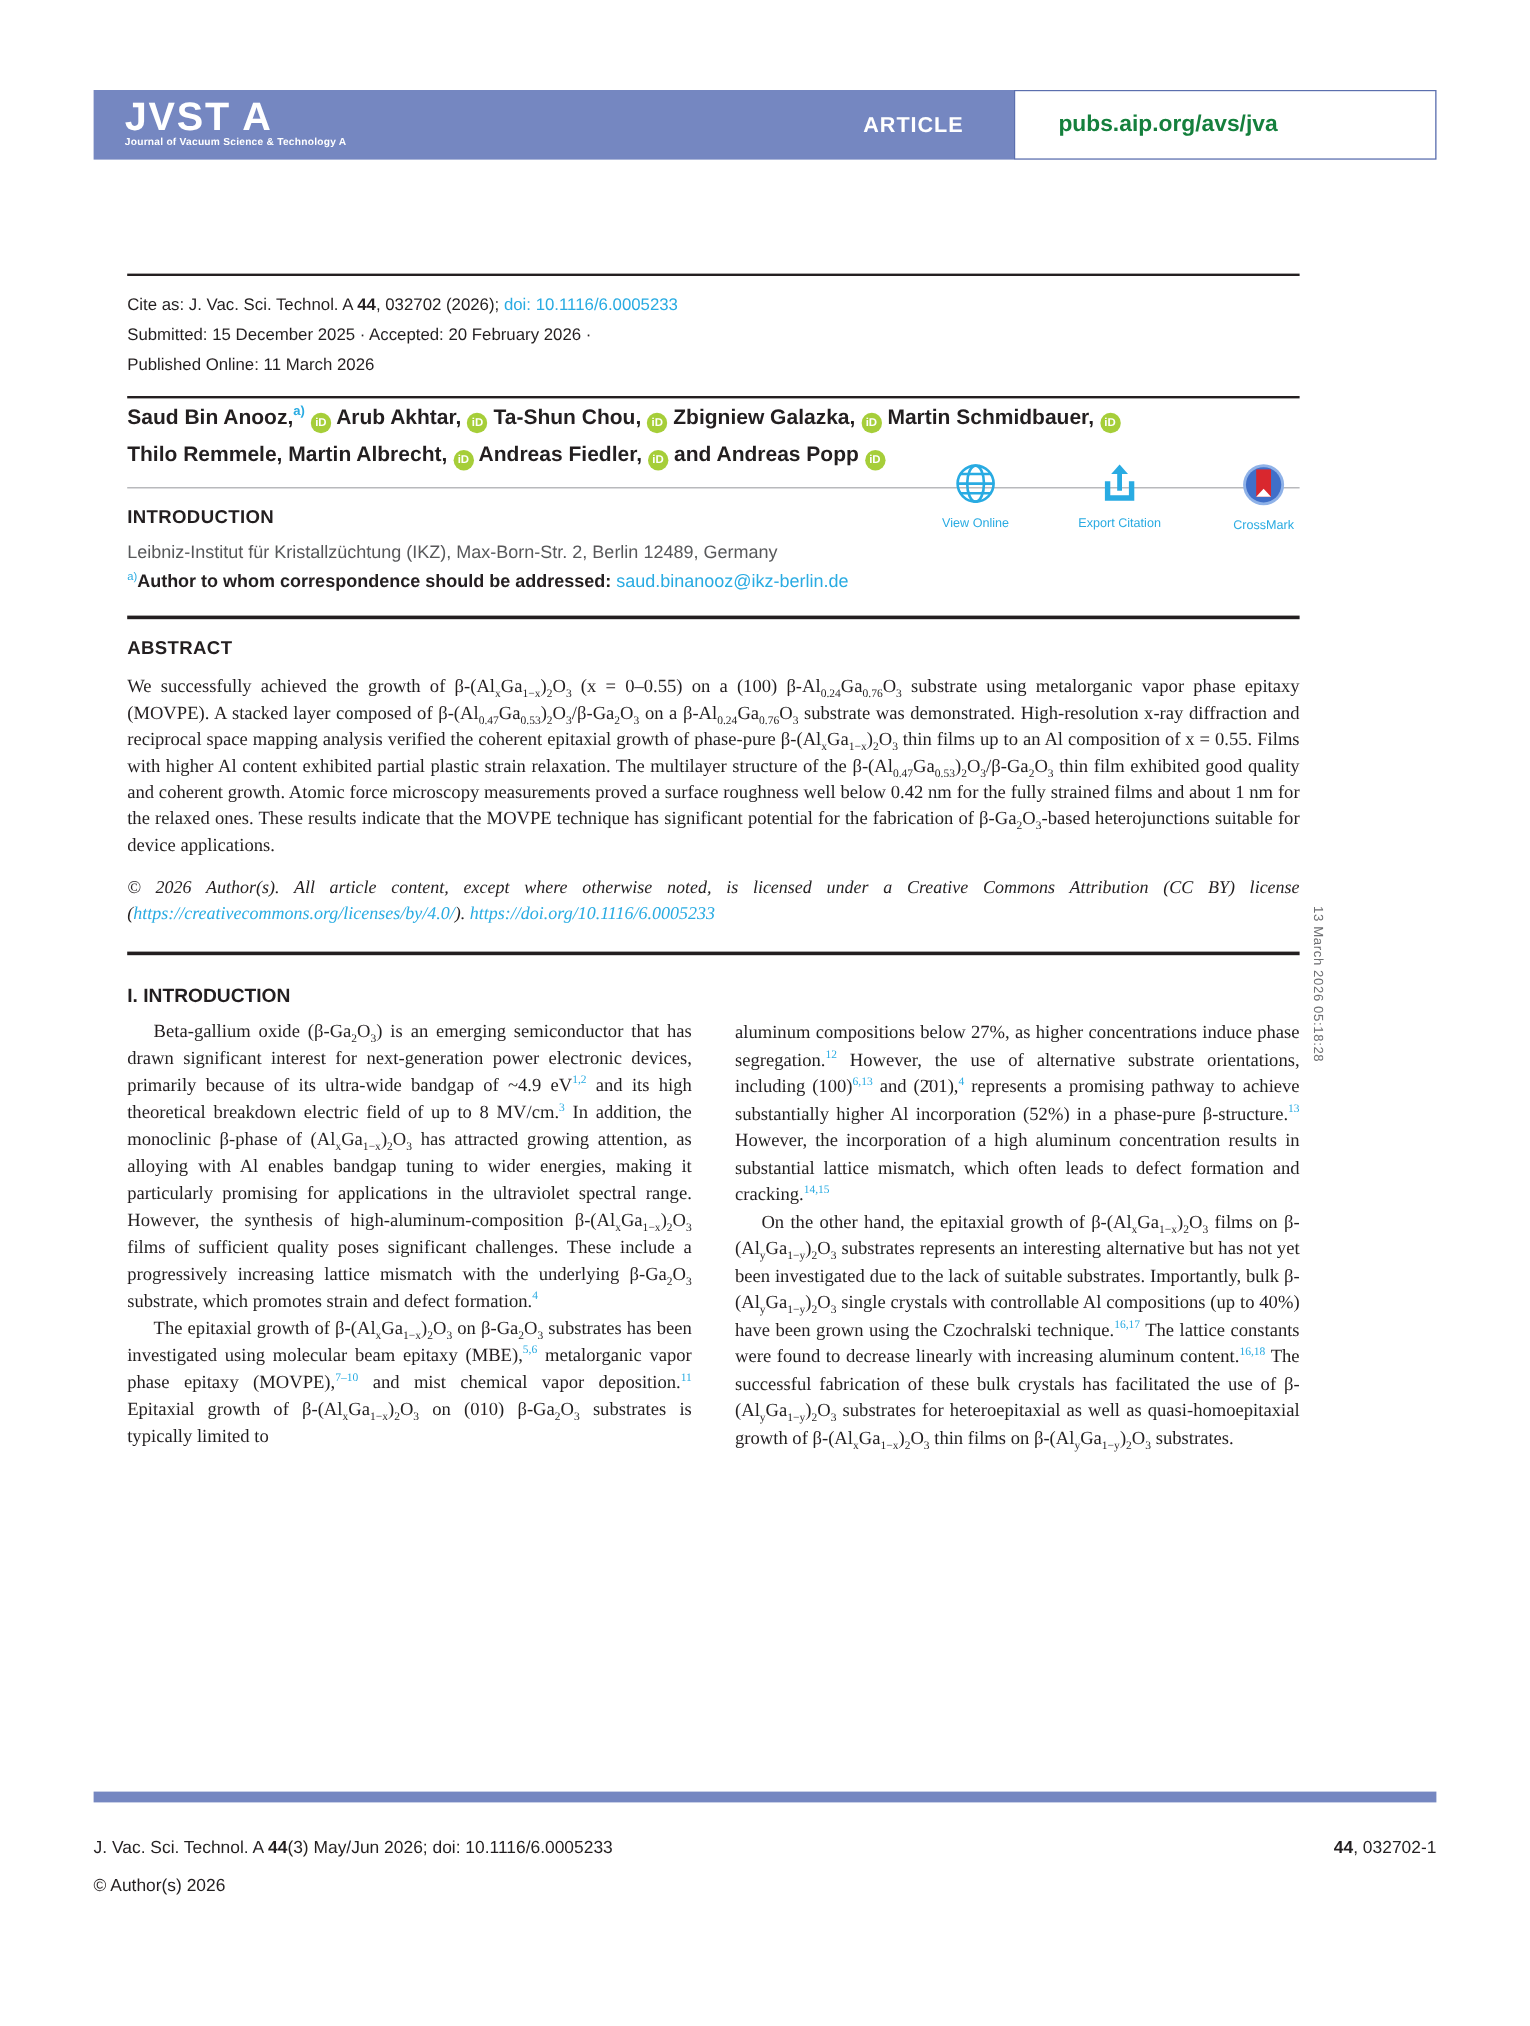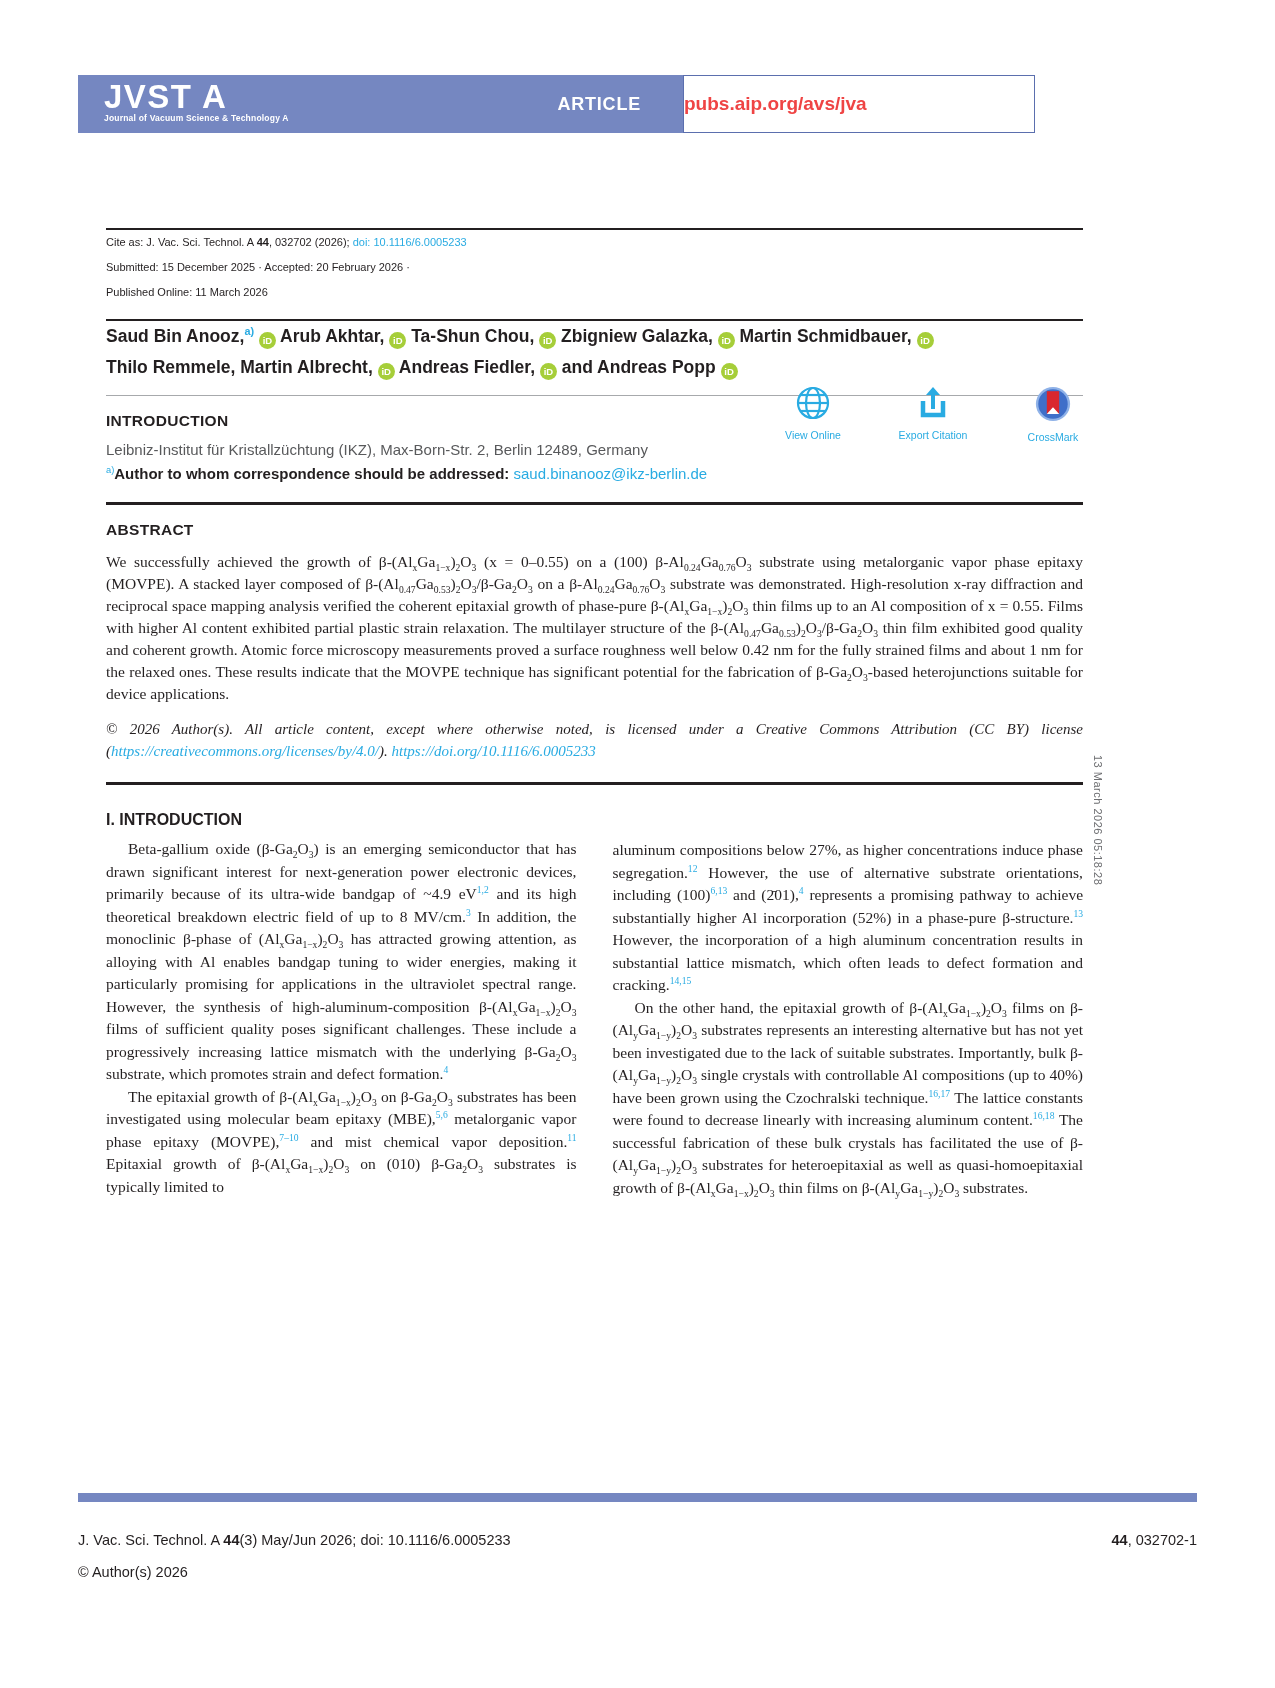--- a/index.html
+++ b/index.html
@@ -3,39 +3,39 @@
 <meta charset="utf-8">
 <style>
   html,body{margin:0;padding:0;background:#ffffff;}
   body{width:1275px;height:1688px;position:relative;font-family:"Liberation Sans",sans-serif;color:#231f20;overflow:hidden;}
   .c{color:#29abe2;text-decoration:none;}
   a.c{cursor:pointer;}
   sup{font-size:62%;line-height:0;}
   sub{font-size:62%;line-height:0;}
 
   
-  .band{position:absolute;left:78px;top:75px;width:957px;height:58px;background:#7587c1;display:flex;align-items:stretch;}
+  .band{position:absolute;left:78px;top:75px;width:1119px;height:58px;background:#7587c1;display:flex;align-items:stretch;}
   .logo-wrap{padding:7px 0 0 26px;color:#fff;}
   .logo{font-size:33px;font-weight:800;letter-spacing:1.5px;line-height:30px;}
   .logo-sub{font-size:8.5px;font-weight:600;letter-spacing:0.2px;margin-top:1px;}
   .band-spacer{flex:1;}
   .article-label{align-self:center;color:#ffffff;font-size:18px;font-weight:600;letter-spacing:0.8px;margin-right:42px;}
-  .url-box{width:352px;background:#ffffff;border:1px solid #5b6fae;box-sizing:border-box;display:flex;align-items:center;color:#ef4444;font-size:19px;font-weight:600;}
+  .url-box{width:352px;background:#ffffff;border:1px solid #5b6fae;box-sizing:border-box;display:flex;align-items:center;padding-left:36px;color:#15803d;font-size:19px;font-weight:600;}
 
   
   .main{position:absolute;left:106px;top:190px;width:977px;}
   h1.title{margin:0;font-size:43px;line-height:53px;font-weight:700;letter-spacing:-0.5px;color:#231f20;}
   .ep{display:inline-block;width:37px;height:37px;border-radius:50%;background:#1b9fe0;color:#fff;font-size:15px;font-weight:700;text-align:center;line-height:37px;vertical-align:4px;margin-left:14px;cursor:pointer;}
   .rule{border:none;margin:0;background:#231f20;}
   .rule-1{height:1.5px;margin-top:38px;}
   .rule-2{height:2.5px;margin-top:14px;}
   .rule-gray{height:1px;background:#a7a9ac;margin-top:12px;}
   .rule-thick{height:3px;margin-top:20px;}
 
-  .meta{font-size:11px;line-height:25px;font-weight:500;}
+  .meta{margin-top:11px;font-size:14px;line-height:25px;font-weight:500;}
   .meta b{font-weight:700;}
 
   .actions{position:absolute;top:195px;right:-12px;display:flex;gap:36px;}
   .action{display:flex;flex-direction:column;align-items:center;width:84px;cursor:pointer;}
   .action .lbl{margin-top:4px;font-size:10.5px;color:#29abe2;}
 
   .authors{font-size:17.5px;line-height:31px;font-weight:600;}
   .orcid{display:inline-block;width:17px;height:17px;background:#a6ce39;color:#fff;border-radius:50%;font-size:9.5px;font-weight:700;text-align:center;line-height:17px;vertical-align:-2px;font-style:normal;letter-spacing:0;}
   .authors .c{font-weight:600;}
 

